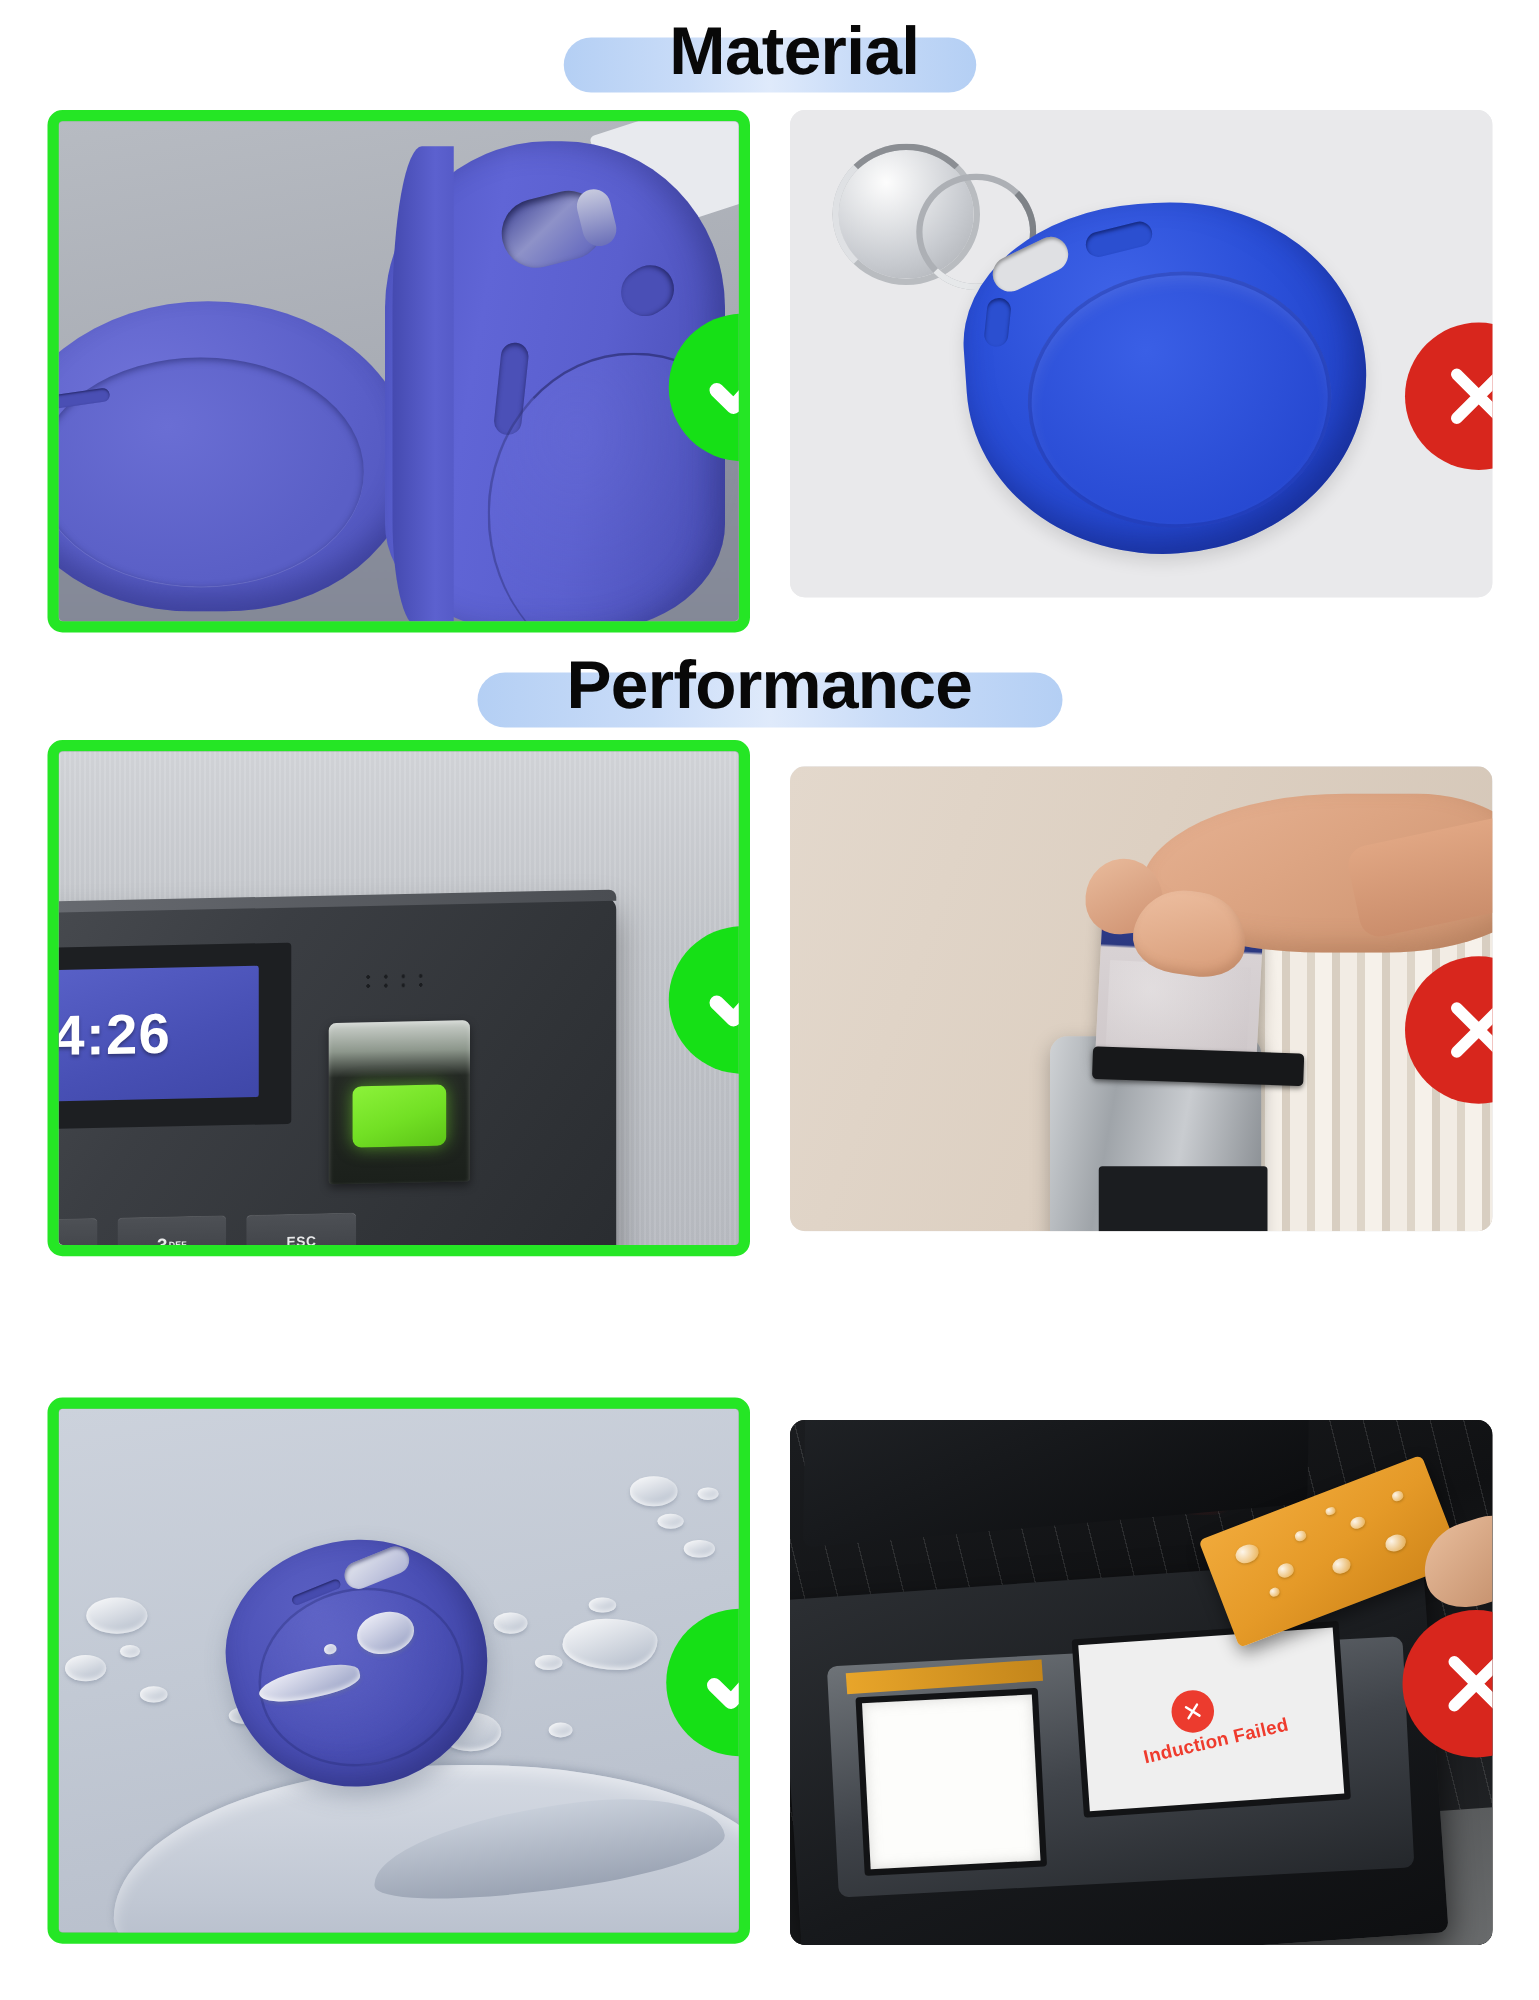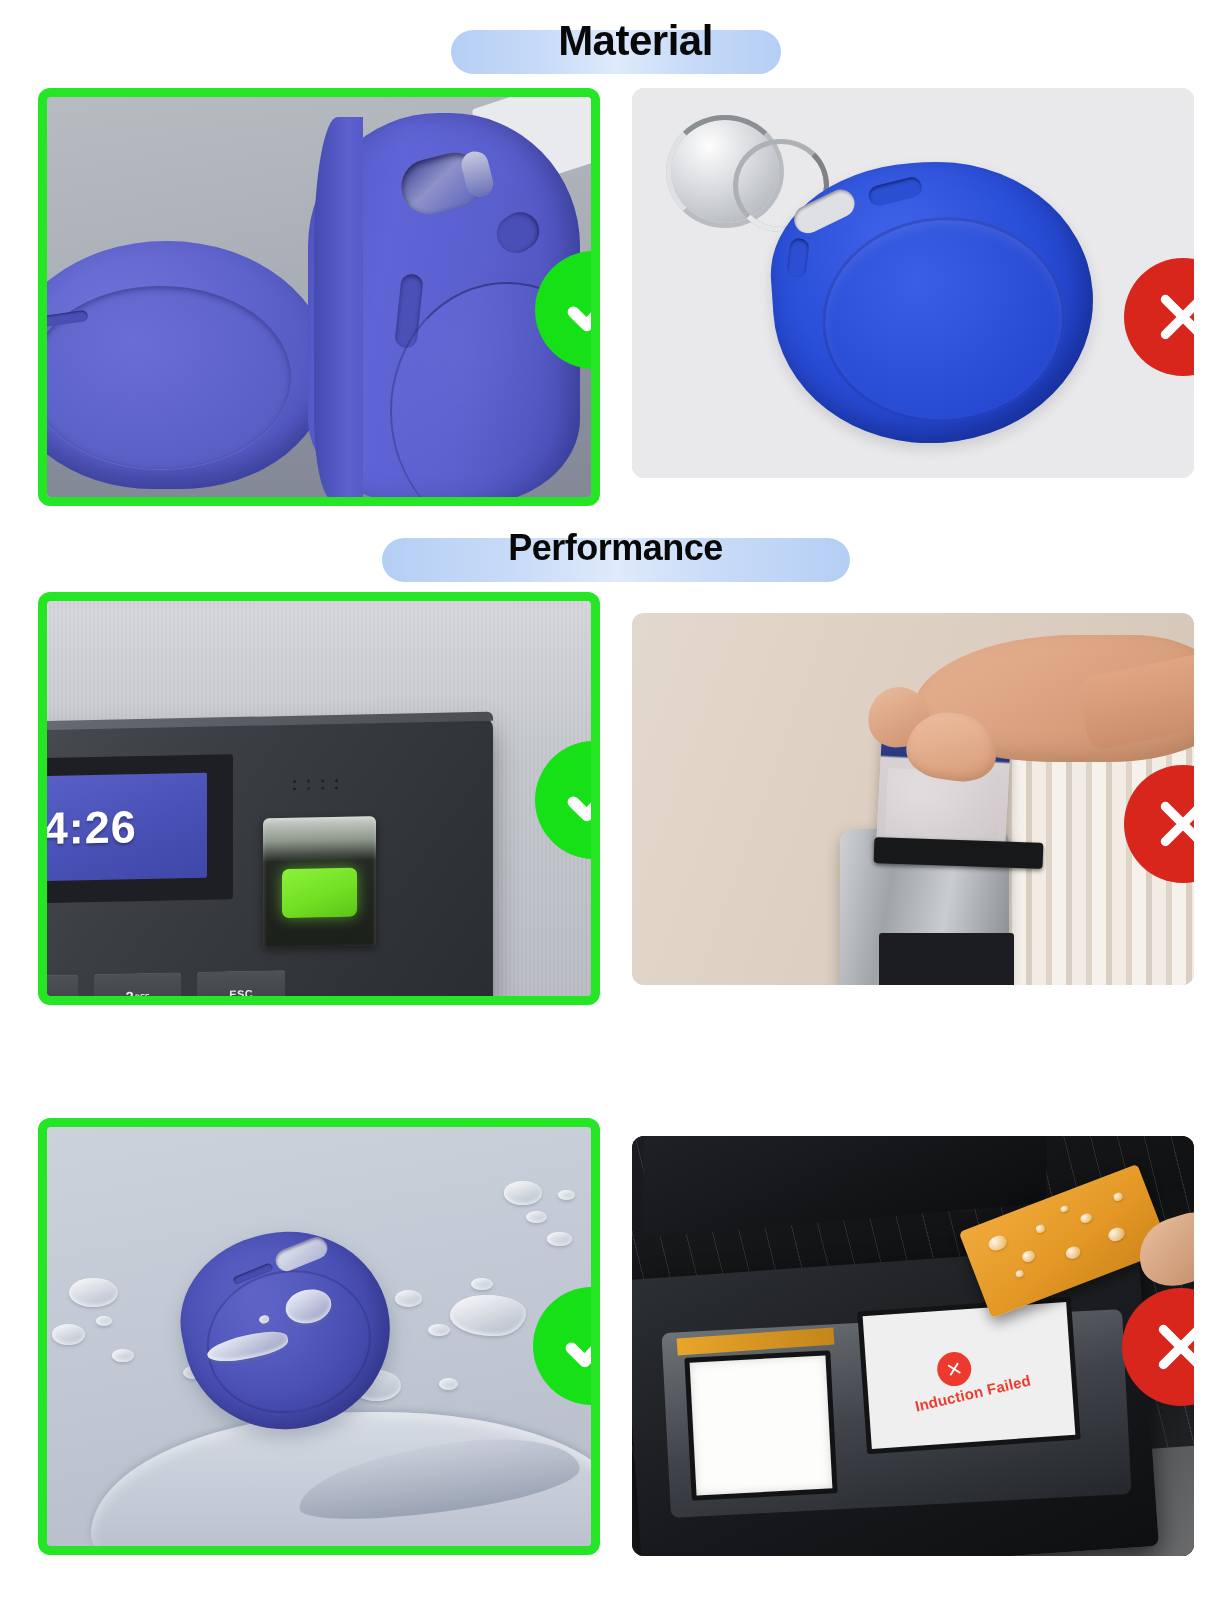--- a/index.html
+++ b/index.html
@@ -319,21 +319,21 @@
     background:linear-gradient(160deg,#4b4d4f,#6d6f70);
     border-radius:26% 10% 0 0; transform:rotate(-4deg); }
 </style>
 </head>
 <body>
 
 <div class="page">
 
   <div class="heading" style="position:absolute; left:0; top:6px; width:1231px; height:70px;">
     <div class="hl-bar" style="width:330px; height:44px; top:24px;"></div>
-    <div class="htext" style="font-size:42px;margin-left:40px;">Material</div>
+    <div class="htext" style="font-size:54px;margin-left:40px;">Material</div>
   </div>
 
   <div class="row" style="top:0;">
 
     <div class="panel good" style="left:38px; top:88px; width:562px; height:418px;">
       <div class="inner">
         <div class="r1l-bg"></div>
         <div class="r1l-floor"></div>
         <div class="r1l-tablewhite"></div>
         <div class="r1l-fob-flat">
@@ -369,21 +369,21 @@
       <div class="badge cross" style="right:-48px; top:170px; width:118px; height:118px;">
         <svg width="62" height="62" viewBox="0 0 24 24" aria-hidden="true">
           <path d="M5.2 5.2 L18.8 18.8 M18.8 5.2 L5.2 18.8" fill="none" stroke="#fff" stroke-width="3.6" stroke-linecap="round"></path>
         </svg>
       </div>
     </div>
   </div>
 
   <div class="heading" style="position:absolute; left:0; top:512px; width:1231px; height:72px;">
     <div class="hl-bar" style="width:468px; height:44px; top:26px;"></div>
-    <div class="htext" style="font-size:36px;">Performance</div>
+    <div class="htext" style="font-size:54px;">Performance</div>
   </div>
 
   <div class="row" style="top:0;">
 
     <div class="panel good" style="left:38px; top:592px; width:562px; height:413px;">
       <div class="inner">
         <div class="r2l-wall"></div>
         <div class="r2l-device">
           <div class="r2l-device-top"></div>
           <div class="r2l-screen-bezel"></div>

